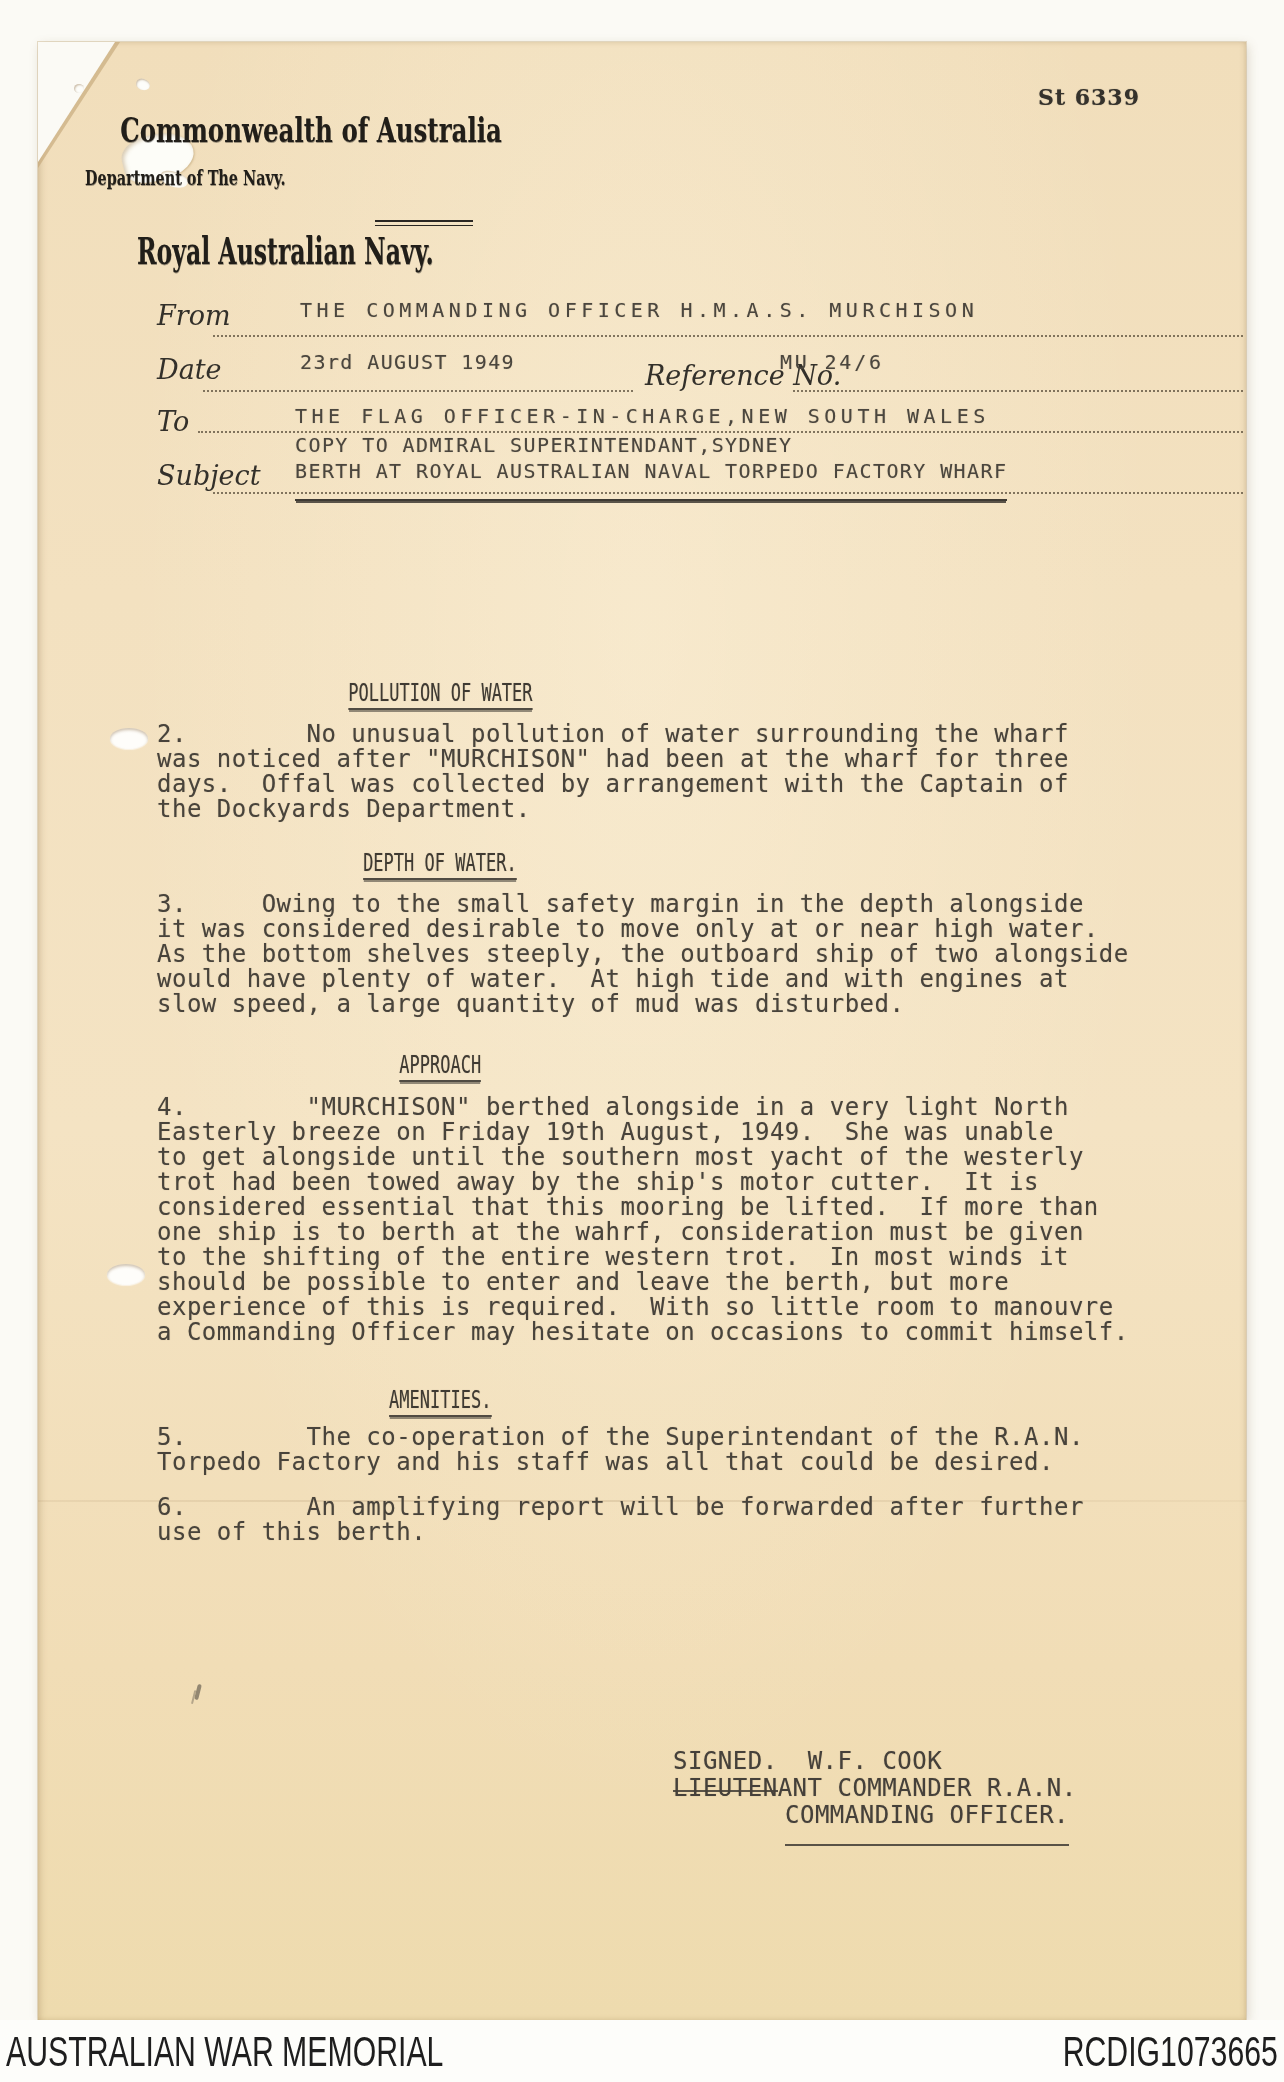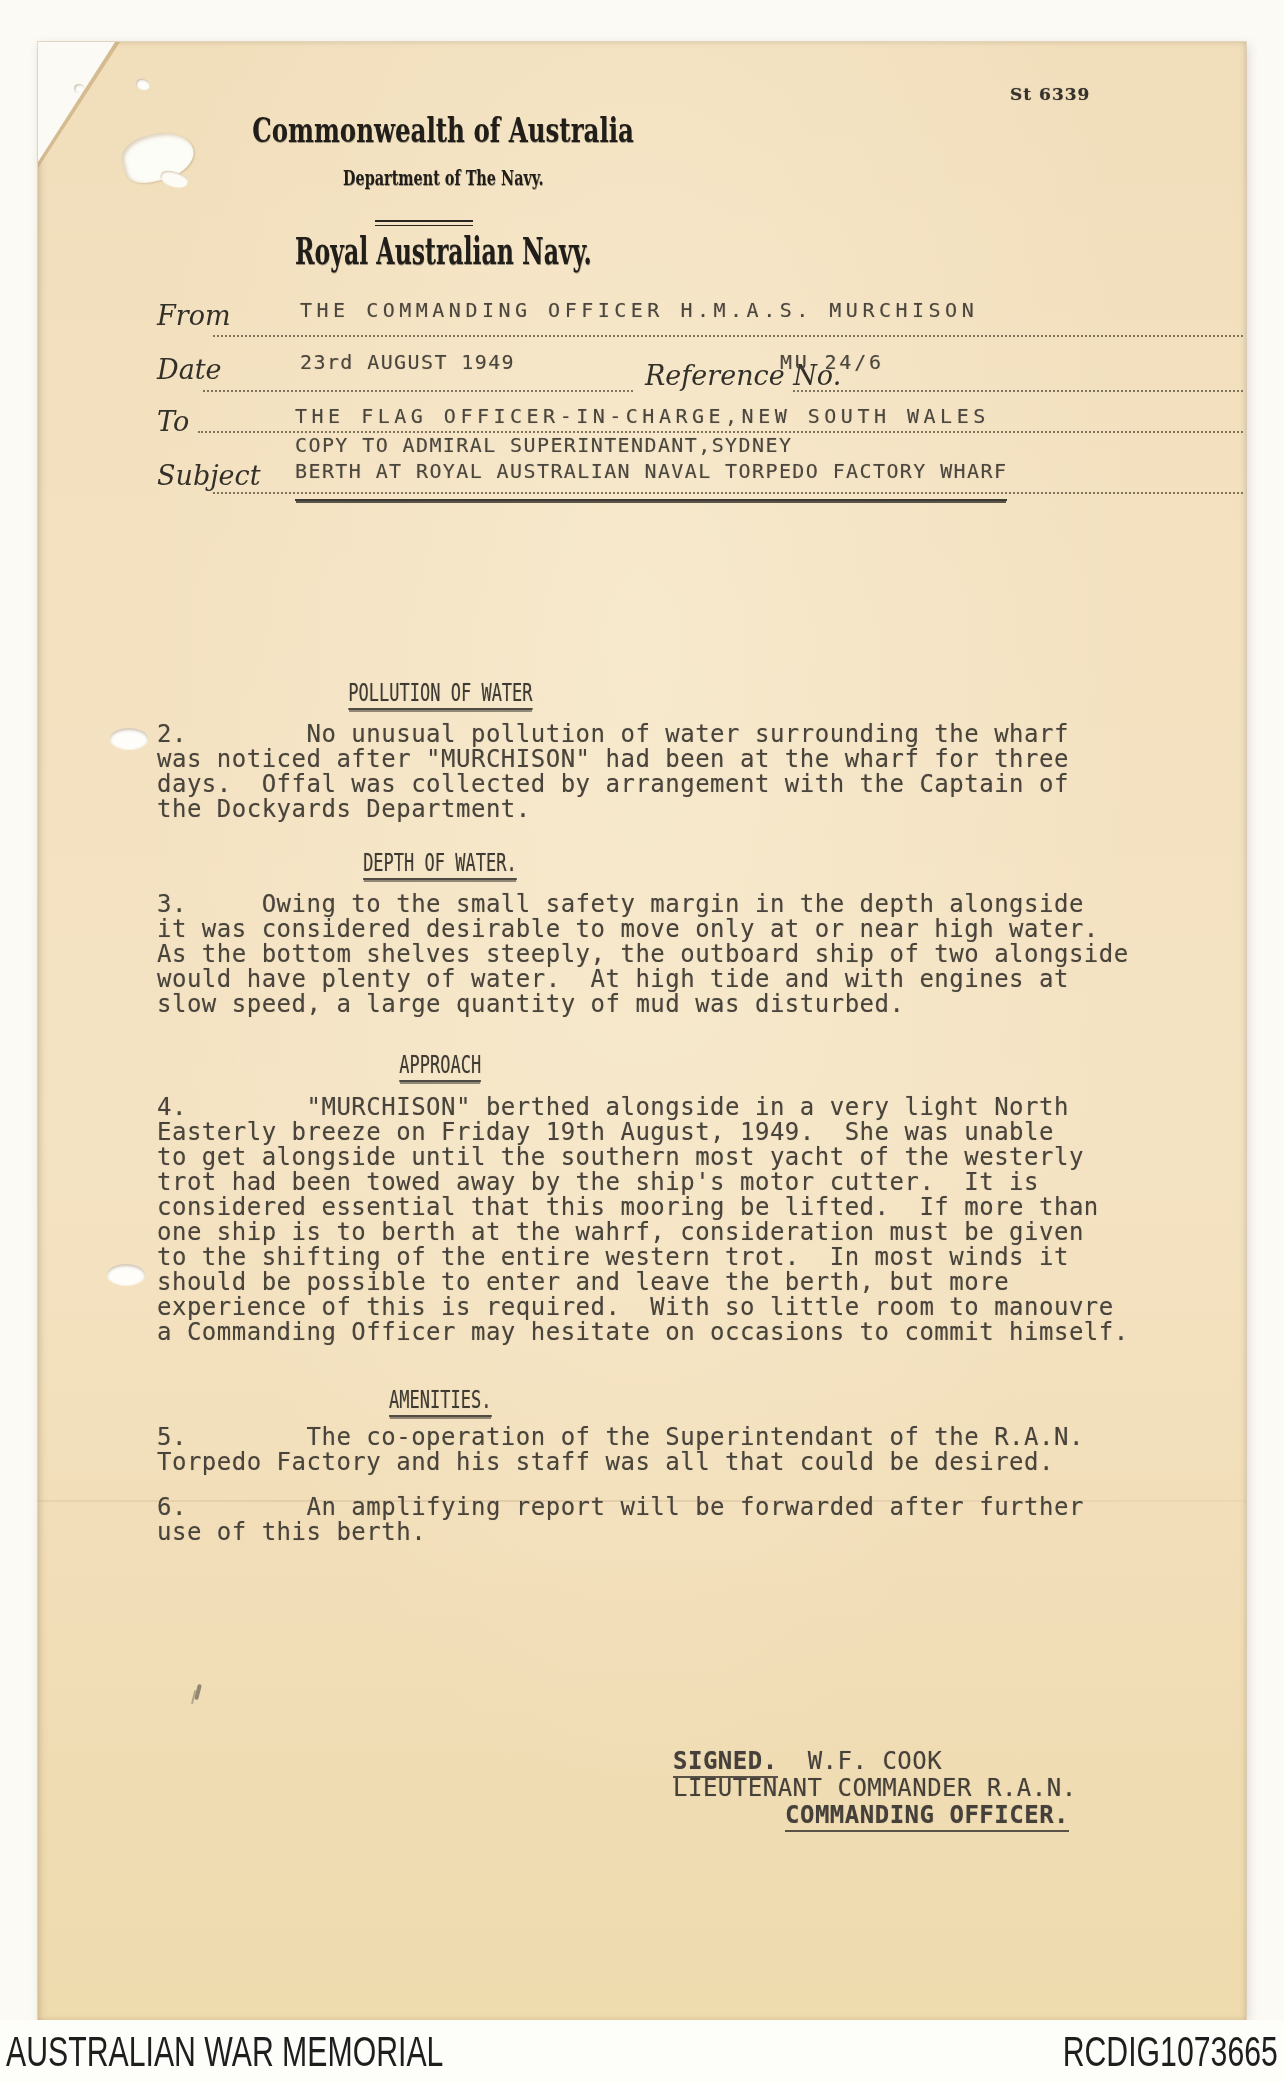--- a/index.html
+++ b/index.html
@@ -34,25 +34,25 @@
   .punch-hole{position:absolute;width:38px;height:21px;background:#fefdfa;border-radius:50%;
     box-shadow:inset 0 2px 3px rgba(140,110,70,.4), 0 1px 1px rgba(255,255,255,.6);}
   .ph1{left:72px;top:686px;}
   .ph2{left:69px;top:1222px;}
   .crease{position:absolute;left:0;top:1458px;width:100%;height:2px;
     background:linear-gradient(90deg,rgba(150,120,80,.10),rgba(150,120,80,.20) 40%,rgba(150,120,80,.06));}
   .pencil-mark{position:absolute;left:158px;top:1642px;width:4px;height:16px;
     background:rgba(70,64,56,.55);transform:rotate(14deg);border-radius:2px;
     box-shadow:-3px 6px 0 -1px rgba(70,64,56,.35);}
   
-  .stamp{position:absolute;left:972px;top:42px;
-    font-family:"DejaVu Serif", serif;font-weight:bold;font-size:17px;letter-spacing:1px;
+  .stamp{position:absolute;left:1000px;top:42px;
+    font-family:"DejaVu Serif", serif;font-weight:bold;font-size:22px;letter-spacing:1px;
     color:#35322c;text-shadow:0 0 1px rgba(50,45,40,.5);}
   
-  .letterhead{position:absolute;left:16px;top:68px;width:778px;text-align:center;
+  .letterhead{position:absolute;left:8px;top:68px;width:778px;
     font-family:"DejaVu Serif", serif;color:#211e19;}
   .lh-org{font-size:34px;font-weight:bold;}
   .lh-dept{font-size:20px;font-weight:bold;margin-top:16px;}
   .lh-branch{font-size:38px;font-weight:bold;margin-top:38px;}
   .cx72{display:inline-block;transform:scaleX(.72);transform-origin:center;white-space:nowrap;
     text-shadow:.5px .5px 0 rgba(0,0,0,.35);}
   .cx62{display:inline-block;transform:scaleX(.62);transform-origin:center;white-space:nowrap;
     text-shadow:.5px .5px 0 rgba(0,0,0,.35);}
   .lh-rule{position:absolute;left:337px;top:178px;width:98px;height:3px;
     border-top:2px solid #2a2username723;border-top:2px solid #2a2723;border-bottom:1px solid #2a2723;}
@@ -74,21 +74,21 @@
     text-shadow:0 0 1px rgba(70,62,50,.3);}
   .sec-heading{position:absolute;left:119px;width:566px;text-align:center;
     font-size:25px;color:#3f3a32;text-shadow:0 0 1px rgba(60,54,44,.4);}
   .sec-heading .hx{display:inline-block;transform:scaleX(.68);transform-origin:center;
     border-bottom:2px solid rgba(62,58,51,.9);box-shadow:0 3px 0 -1px rgba(62,58,51,.55);
     padding-bottom:1px;white-space:nowrap;}
   
   .signature{position:absolute;left:635px;top:1706px;width:400px;
     font-size:24px;line-height:27px;letter-spacing:.5px;color:#45403a;
     text-shadow:0 0 1px rgba(70,62,50,.35);white-space:nowrap;}
-  .sig-underline{border-bottom:2px solid rgba(62,58,51,.85);padding-bottom:1px;font-weight:bold;}
+  .sig-underline{border-bottom:2px solid rgba(62,58,51,.85);padding-bottom:15px;}
   .sig-name{margin-left:30px;}
   .sig-line3{margin-left:112px;}
   
   .footer-bar{position:absolute;left:0;bottom:0;width:1284px;height:62px;background:#fdfdfa;}
   .footer-text{position:absolute;bottom:6px;font-family:"Liberation Sans", sans-serif;
     font-size:42px;color:#1e1e1e;white-space:nowrap;}
   .ft-left{left:6px;display:inline-block;transform:scaleX(.72);transform-origin:left center;}
   .ft-right{right:6px;display:inline-block;transform:scaleX(.72);transform-origin:right center;}
 </style>
 </head>

